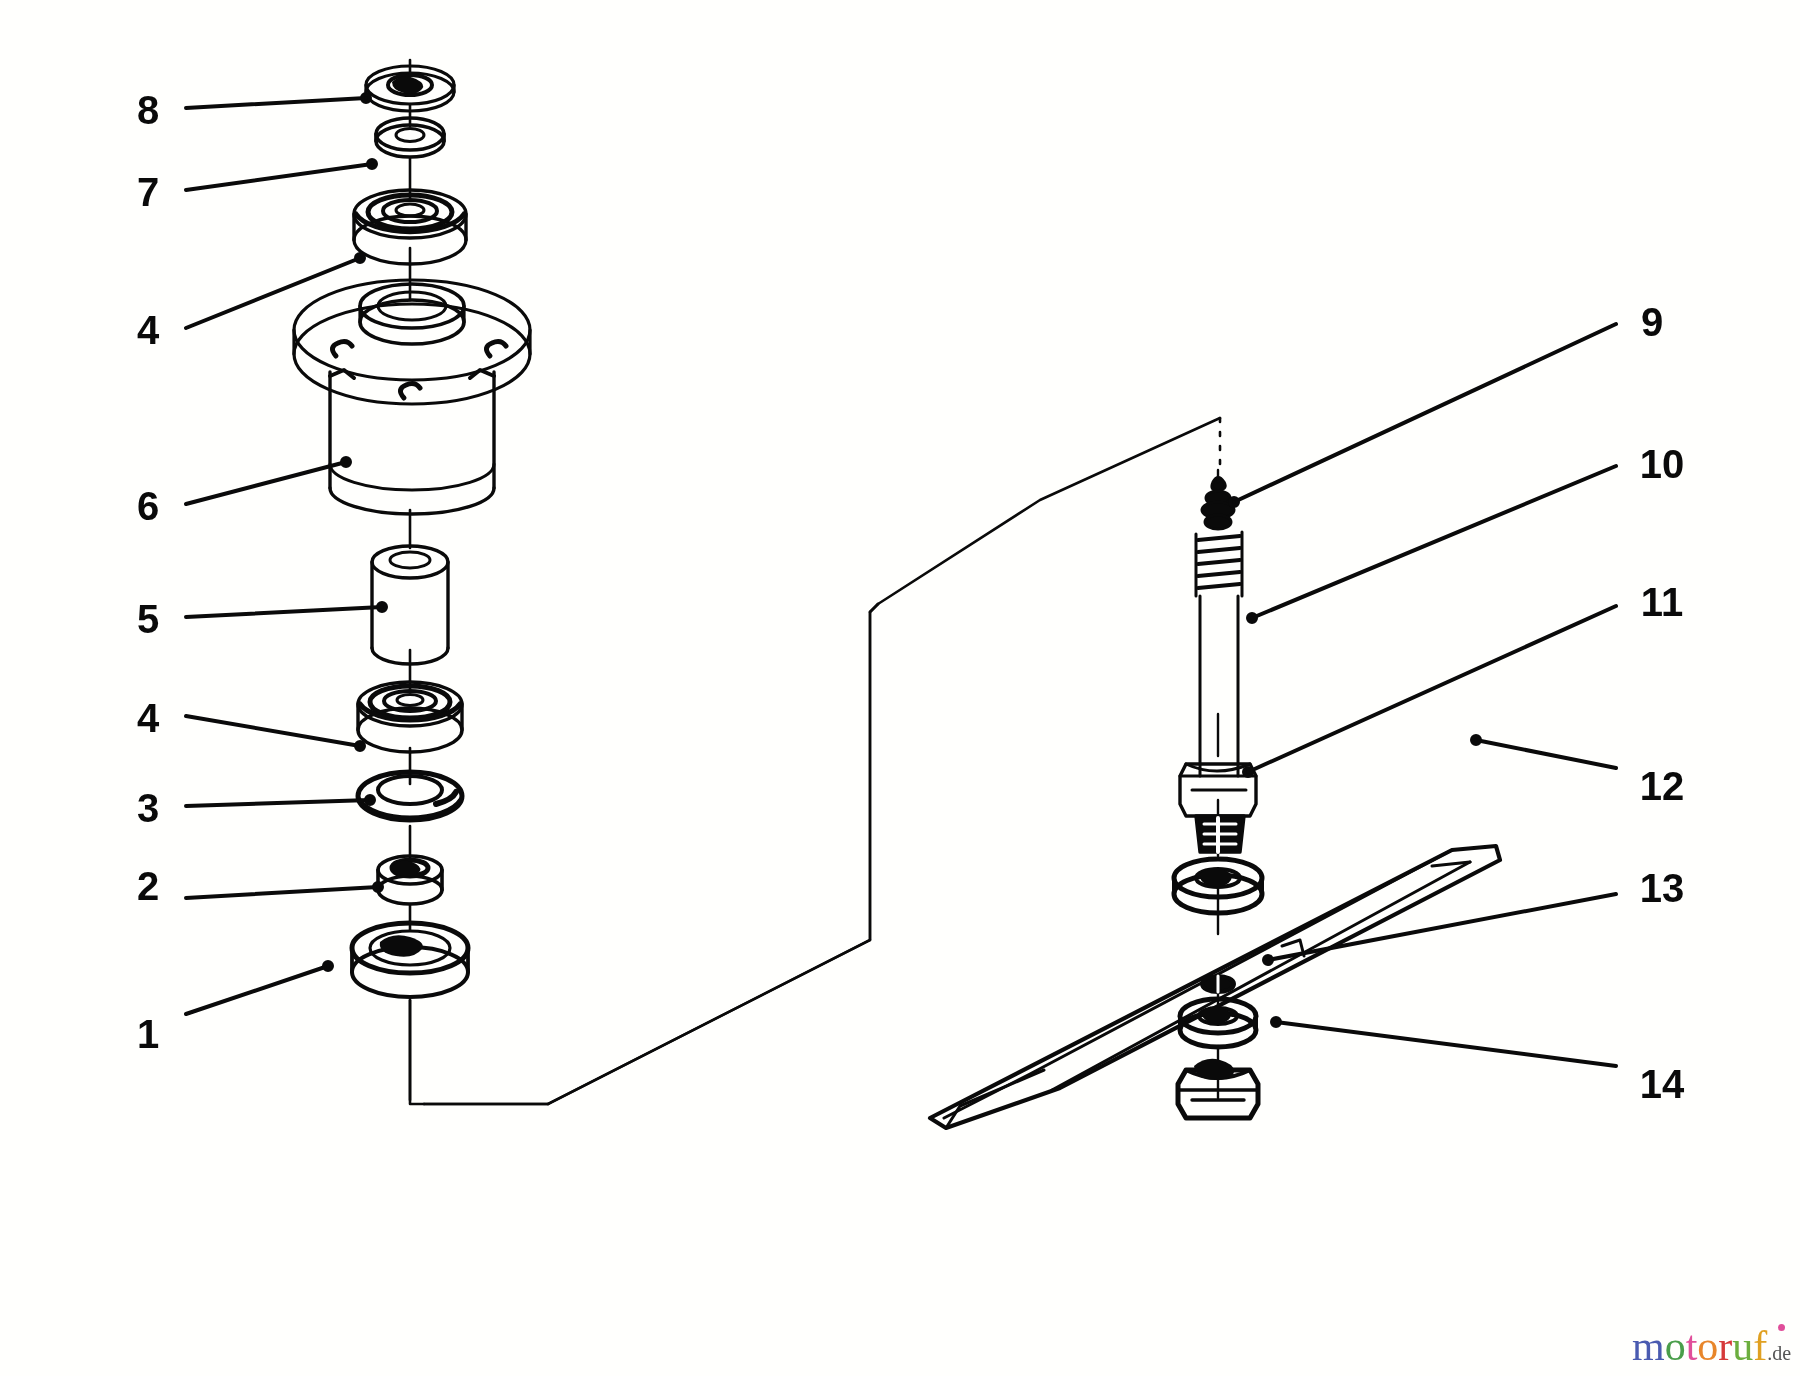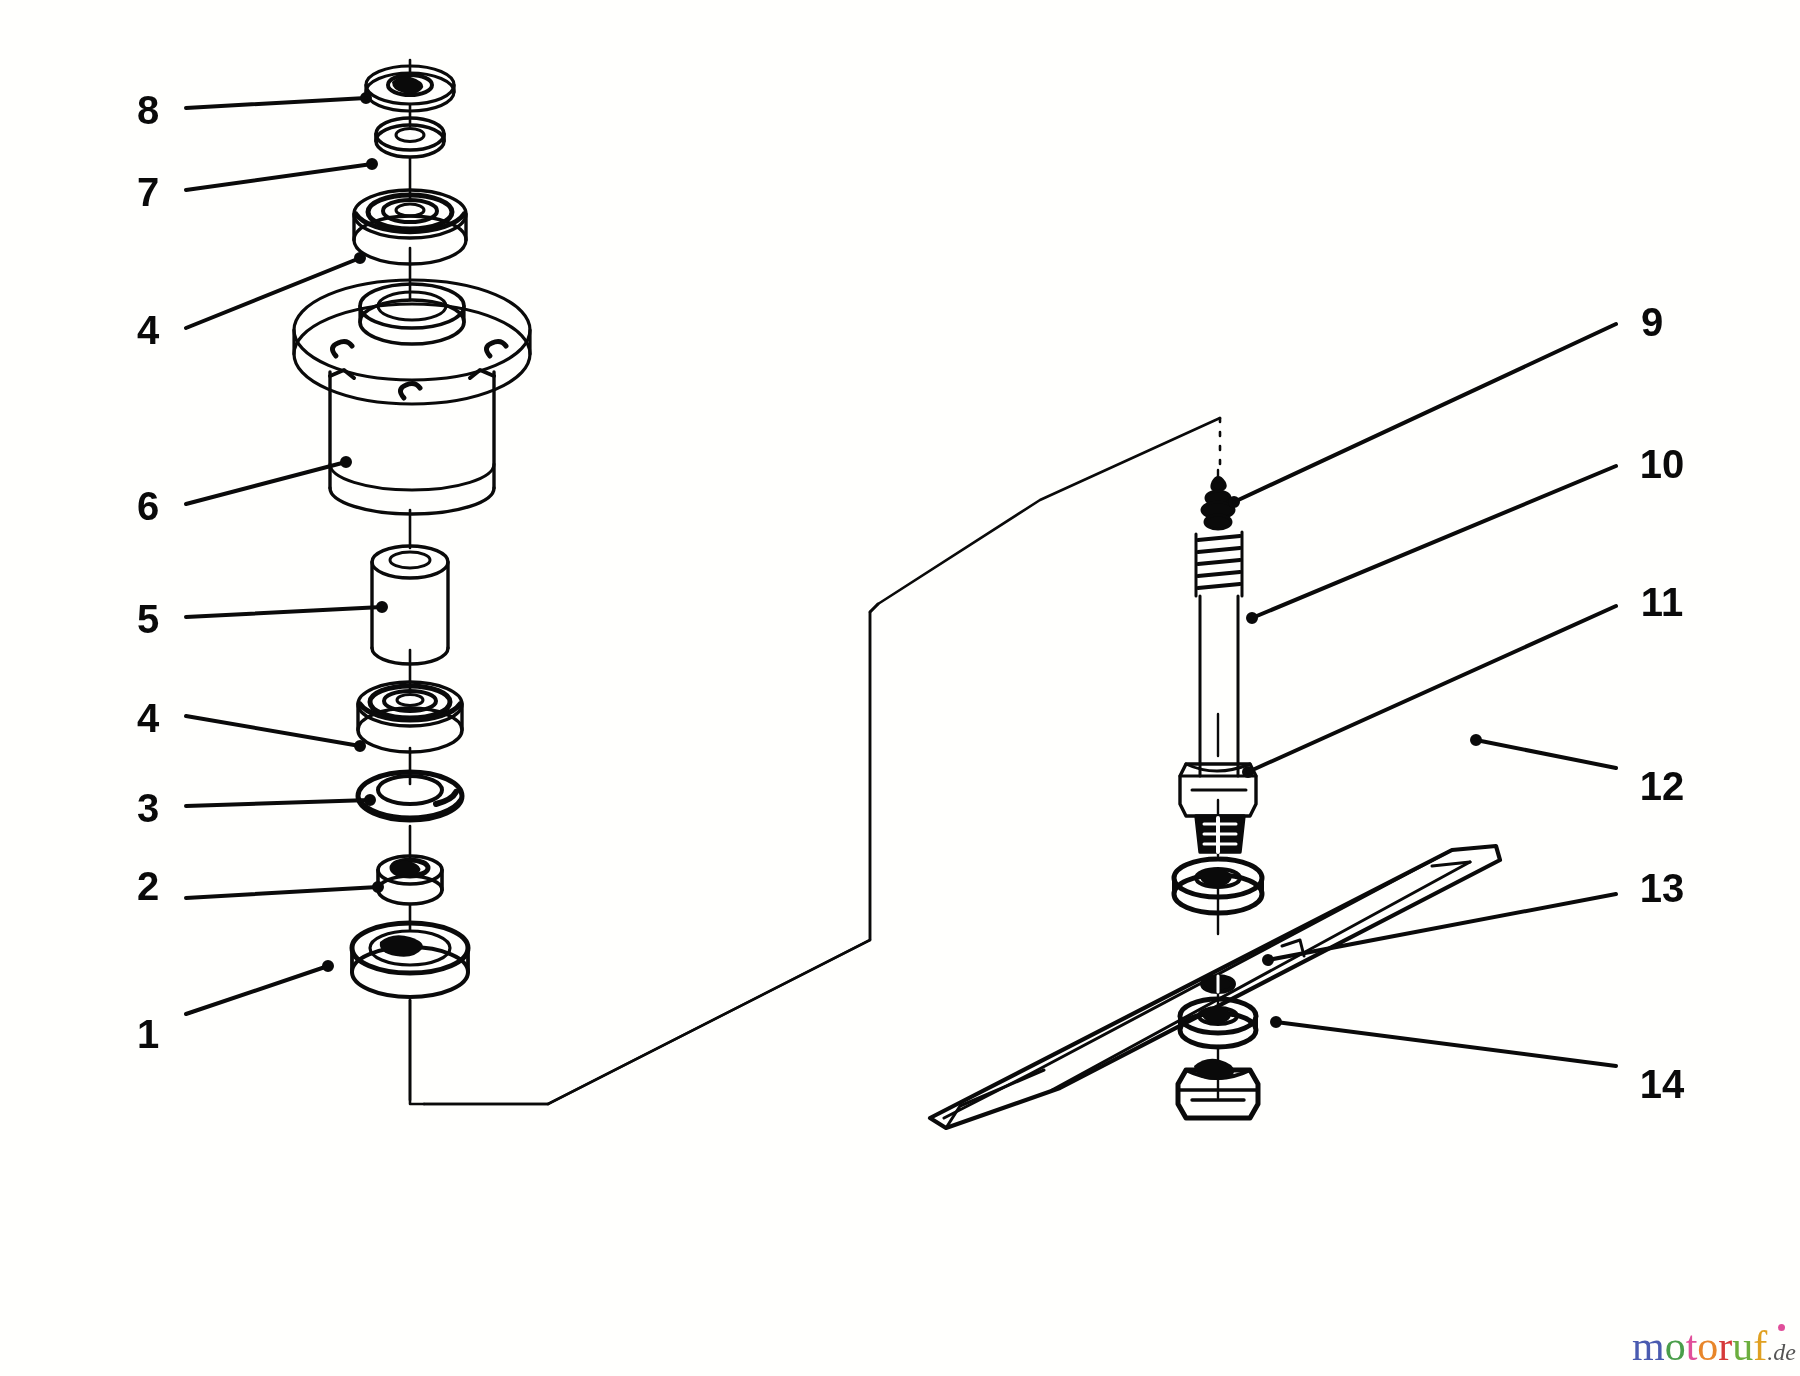--- a/index.html
+++ b/index.html
@@ -5,21 +5,21 @@
   html,body{margin:0;padding:0;background:#ffffff;}
   body{width:1800px;height:1376px;position:relative;overflow:hidden;
        font-family:"Liberation Sans",sans-serif;}
   #stage{position:absolute;left:0;top:0;width:1800px;height:1376px;background:#fffffd;}
   svg.layer{position:absolute;left:0;top:0;width:1800px;height:1376px;}
   .callout-num{font-family:"Liberation Sans",sans-serif;font-weight:bold;
                font-size:40px;fill:#0a0a0a;}
   .wm{position:absolute;font-family:"Liberation Serif",serif;
       font-size:42px;letter-spacing:0px;white-space:nowrap;}
   .wm span{display:inline-block;}
-  .wm .sfx{font-size:24px;font-style:italic;}
+  .wm .sfx{font-size:20px;}
   .wm-dot{position:absolute;width:7px;height:7px;border-radius:50%;}
 </style>
 </head>
 <body>
 
 <div id="stage">
 
   <svg class="layer" viewBox="0 0 1800 1376">
     <g fill="none" stroke="#0a0a0a" stroke-linecap="round" stroke-linejoin="round">
 

